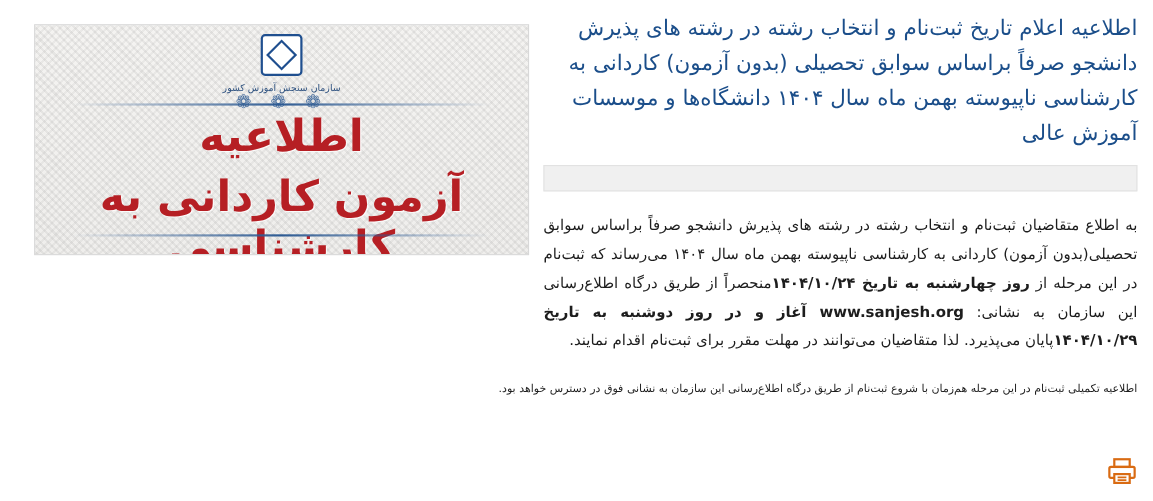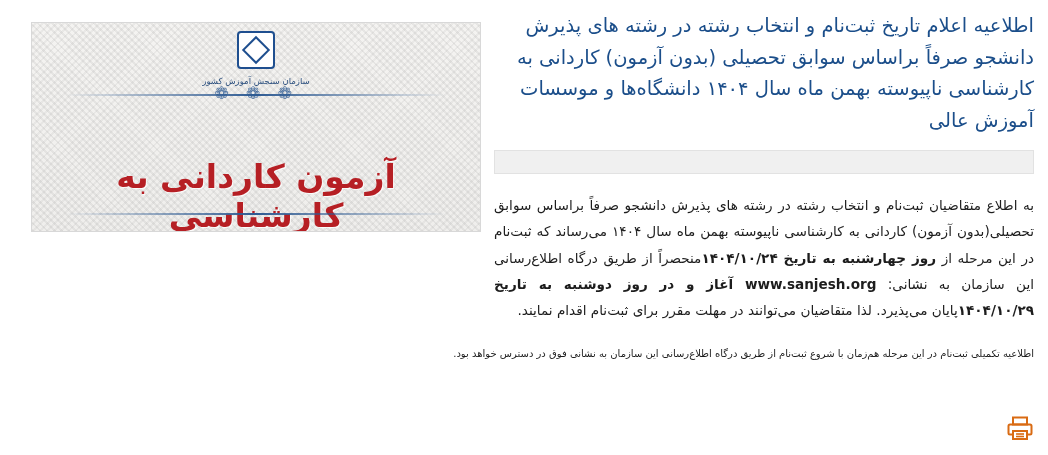--- a/index.html
+++ b/index.html
@@ -90,21 +90,21 @@
     font-weight: bold;
     color: #b61f24;
     text-shadow: 1px 1px 0 rgba(255,255,255,.8);
     letter-spacing: 1px;
   }
   .poster .title-2 {
     position: absolute;
     top: 134px;
     left: 0; right: 0;
     text-align: center;
-    font-size: 33px;
+    font-size: 39px;
     font-weight: bold;
     color: #b61f24;
     text-shadow: 1px 1px 0 rgba(255,255,255,.8);
   }
   .poster .rule {
     position: absolute;
     left: 34px; right: 34px;
     height: 2px;
     background: linear-gradient(90deg, rgba(46,91,147,0), #2e5b93, rgba(46,91,147,0));
   }
@@ -177,20 +177,21 @@
 <div class="page">
 
   <div class="poster-wrap">
     <div class="poster">
       <div class="logo-block">
         <span class="logo-mark"></span>
         <div class="logo-caption">سازمان سنجش آموزش کشور</div>
       </div>
       <div class="rule r1"></div>
       <div class="flourish">❁ ❁ ❁</div>
+      <div class="title-1">اطلاعیه</div>
       <div class="title-2">آزمون کاردانی به کارشناسی</div>
       <div class="rule r2"></div>
     </div>
   </div>
 
   <div class="content">
     <h1 class="headline">اطلاعیه اعلام تاریخ ثبت‌نام و انتخاب رشته در رشته های پذیرش دانشجو صرفاً براساس سوابق تحصیلی (بدون آزمون) کاردانی به کارشناسی ناپیوسته بهمن ماه سال ۱۴۰۴ دانشگاه‌ها و موسسات آموزش عالی</h1>
 
     <div class="gray-bar"></div>
 

